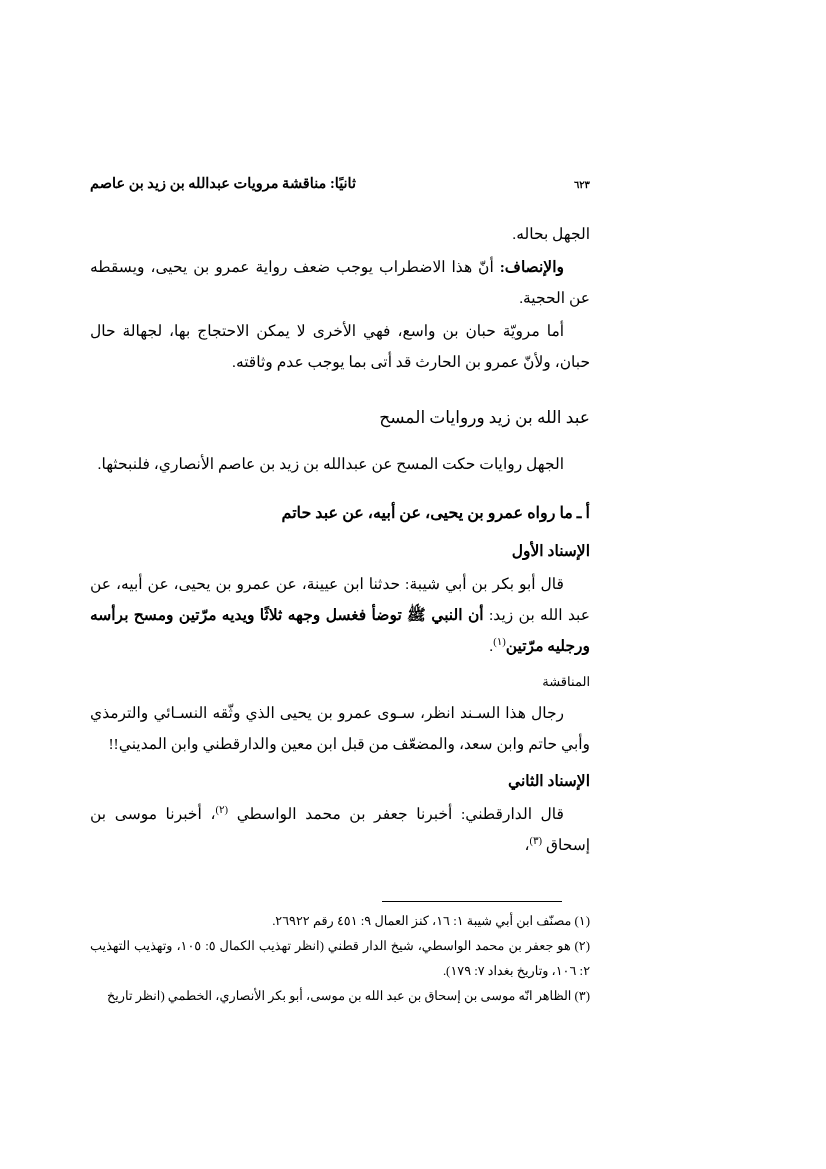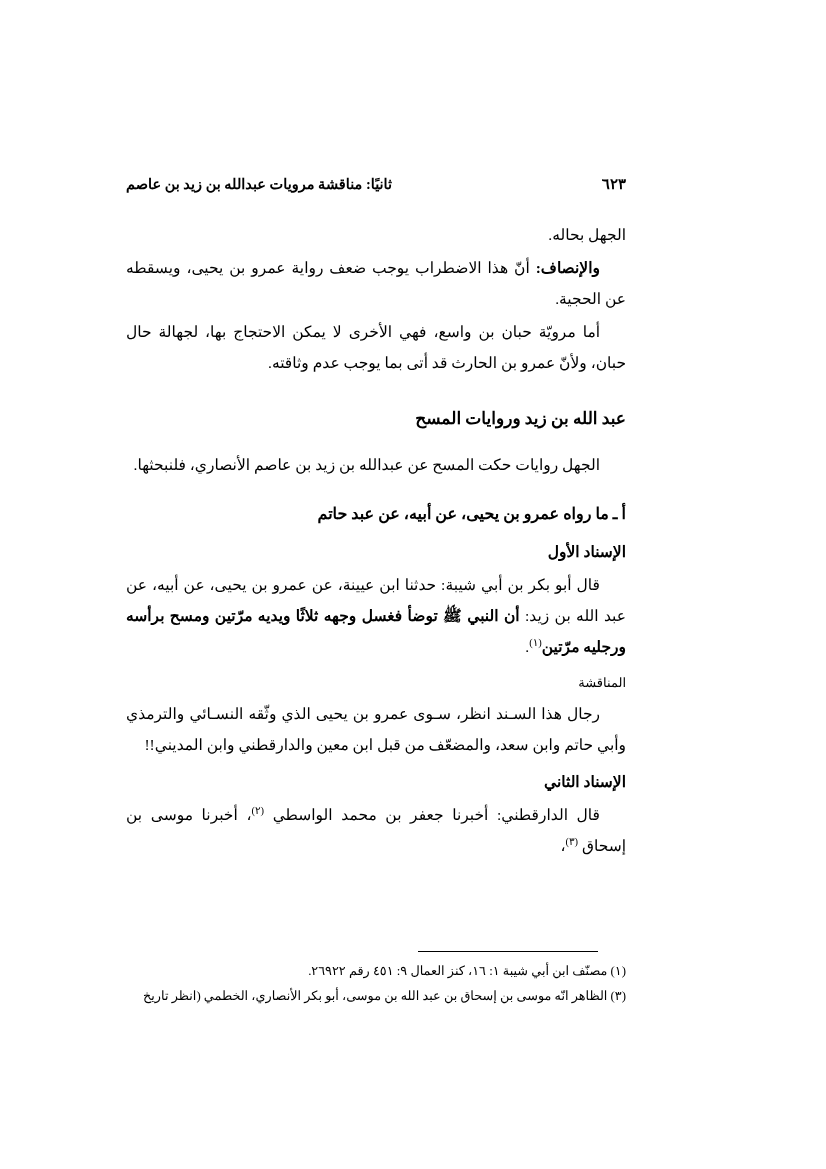--- a/index.html
+++ b/index.html
@@ -16,39 +16,38 @@
     overflow: hidden;
   }
   .page {
     position: absolute;
     top: 0;
     left: 0;
     width: 680px;
     height: 1169px;
     box-sizing: border-box;
     padding: 175px 90px 48px 90px;
-    margin-left: 36px;
   }
   .header-row {
     display: flex;
     flex-direction: row-reverse;
     justify-content: space-between;
     align-items: baseline;
     font-size: 14.5px;
     font-weight: bold;
     margin-bottom: 26px;
   }
   .header-title {
     font-weight: bold;
     font-size: 14.5px;
     letter-spacing: 0;
   }
   .page-number {
     font-weight: bold;
-    font-size: 15px;
+    font-size: 10px;
   }
   .body-text {
     font-size: 15.5px;
     line-height: 2.0;
     text-align: justify;
     text-align-last: right;
   }
   p.para {
     margin: 0 0 2px 0;
     text-align: justify;
@@ -56,21 +55,21 @@
   }
   p.para.indent {
     text-indent: 26px;
   }
   .b {
     font-weight: bold;
   }
   h2.section-heading {
     text-align: center;
     font-size: 17px;
-    font-weight: bold;
+    font-weight: normal;
     margin: 26px 0 14px 0;
     line-height: 1.8;
   }
   h3.sub-heading {
     text-align: center;
     font-size: 16px;
     font-weight: bold;
     margin: 20px 0 8px 0;
     line-height: 1.8;
   }
@@ -151,16 +150,17 @@
 
     <p class="minor-heading">الإسناد الثاني</p>
 
     <p class="para indent"><span>قال الدارقطني: أخبرنا جعفر بن محمد الواسطي </span><sup class="fn">(٢)</sup><span>، أخبرنا موسى بن إسحاق </span><sup class="fn">(٣)</sup><span>،</span></p>
 
   </div>
 
   <div class="footnotes">
     <div class="fn-rule"></div>
     <p class="fn-item">(١) مصنّف ابن أبي شيبة ١: ١٦، كنز العمال ٩: ٤٥١ رقم ٢٦٩٢٢.</p>
+    <p class="fn-item">(٢) هو جعفر بن محمد الواسطي، شيخ الدار قطني (انظر تهذيب الكمال ٥: ١٠٥، وتهذيب التهذيب ٢: ١٠٦، وتاريخ بغداد ٧: ١٧٩).</p>
     <p class="fn-item">(٣) الظاهر انّه موسى بن إسحاق بن عبد الله بن موسى، أبو بكر الأنصاري، الخطمي (انظر تاريخ</p>
   </div>
 
 </div>
 
 </body></html>

